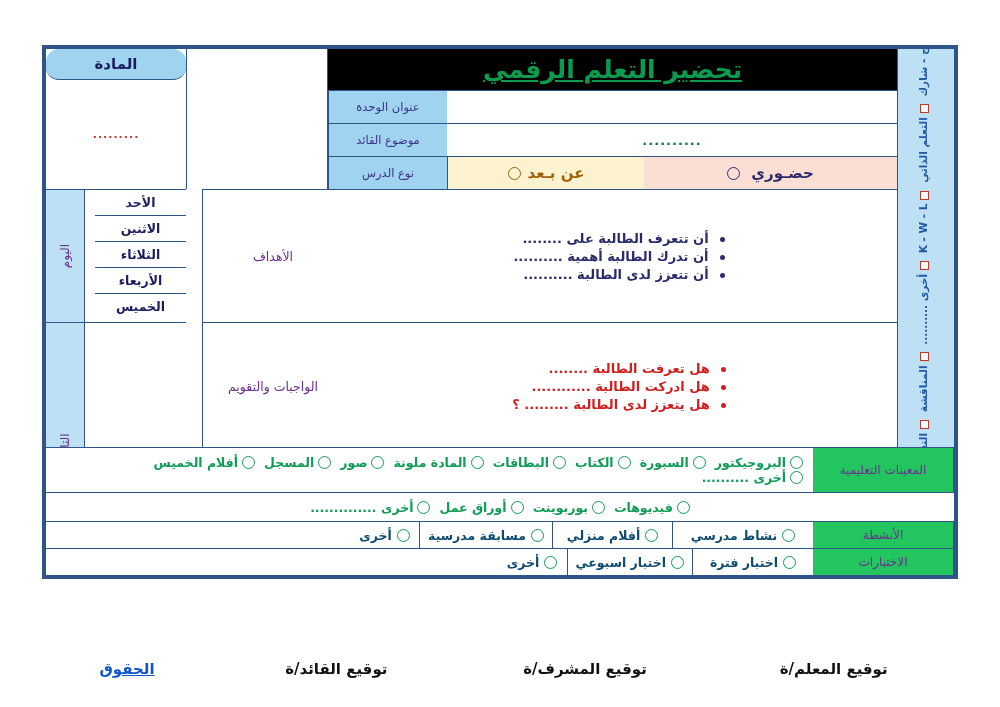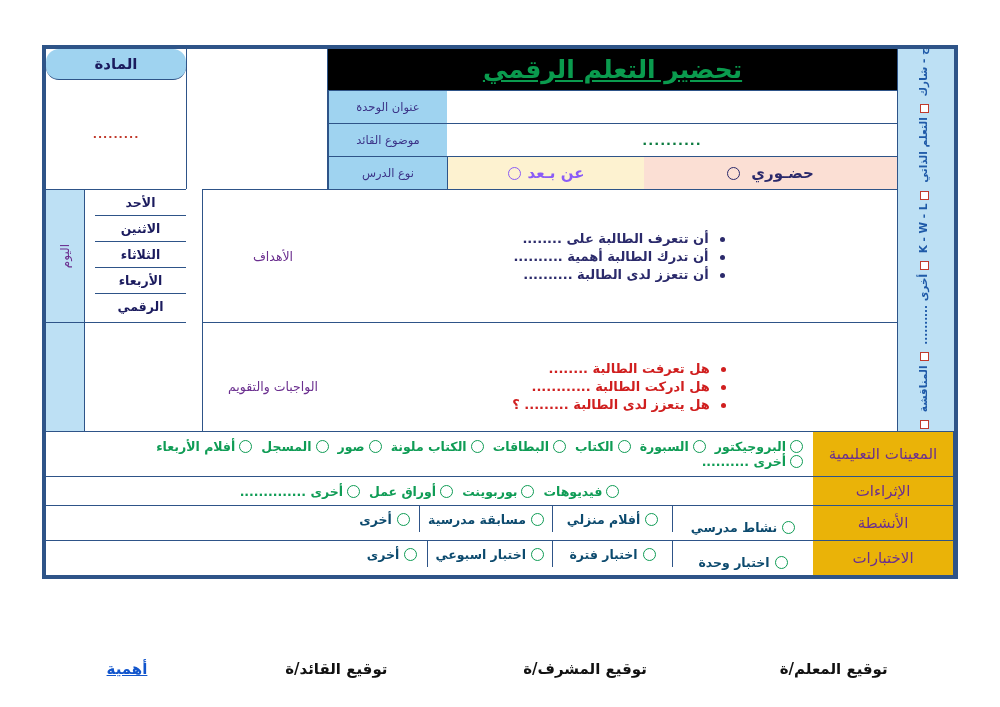--- a/index.html
+++ b/index.html
@@ -129,21 +129,21 @@
   .dots-red   { color: #c0392b; font-weight: bold; letter-spacing: 1px; font-size: 11px;}
 
   .type-remote {
     flex: 0 0 196px;
     background: #fdf2d0;
     border-left: 1px solid #2e5488;
     display: flex;
     align-items: center;
     justify-content: center;
     gap: 7px;
-    color: #8b5cf6;
+    color: #a16207;
     font-size: 15px;
     font-weight: bold;
   }
   .type-present {
     flex: 1 1 auto;
     background: #fbdfd4;
     display: flex;
     align-items: center;
     justify-content: center;
     gap: 11px;
@@ -264,22 +264,22 @@
   
   .bot-row {
     display: flex; flex-direction: row;
     border-top: 1px solid #2e5488;
   }
   .bot-label {
     flex: 0 0 140px;
     order: 0;
     border-right: 1px solid #2e5488;
     display: flex; align-items: center; justify-content: center;
-    color: #6b2f8f; font-size: 15px;
-    background: #eab308;
+    color: #6b2f8f; font-size: 12px;
+    background: #22c55e;
   }
   .bot-body {
     flex: 1 1 auto;
     background: #ffffff;
     display: flex; align-items: center;
     padding: 4px 10px;
     box-sizing: border-box;
   }
   .opt-line {
     display: flex; flex-wrap: wrap; align-items: center;
@@ -294,21 +294,21 @@
   .cell-opt {
     border-right: 1px solid #2e5488;
     display: flex; align-items: center; justify-content: center;
     gap: 5px;
     color: #0c4a6e; font-size: 12.5px; font-weight: bold;
     height: 26px;
     padding: 0 8px;
     box-sizing: border-box;
     white-space: nowrap;
   }
-  .cell-opt:first-child { border-right: none; margin-top: 8px; }
+  .cell-opt:first-child { border-right: none; }
   .cell-fill { flex: 1 1 auto; border-right: 1px solid #2e5488; }
 
   
   .footer {
     position: absolute;
     left: 42px;
     top: 655px;
     width: 916px;
     height: 28px;
     display: flex;
@@ -423,21 +423,21 @@
             </div>
           </div>
 
           <div class="right-col">
             <div class="rc-group" style="height:132px;">
               <div class="rc-days">
                 <div class="rc-day">الأحد</div>
                 <div class="rc-day">الاثنين</div>
                 <div class="rc-day">الثلاثاء</div>
                 <div class="rc-day">الأربعاء</div>
-                <div class="rc-day">الرقمي</div>
+                <div class="rc-day">الخميس</div>
               </div>
               <div class="rc-vlabel">
                 <span>اليوم</span>
               </div>
             </div>
 
             <div class="rc-group" style="flex:1 1 auto; border-top:1px solid #2e5488;">
               <div class="rc-blank"></div>
               <div class="rc-vlabel">
                 <span>التاريخ</span>
@@ -466,44 +466,43 @@
             <span class="opt">
                 <span class="circ green"></span>
                 <span>الكتاب</span>
               </span>
             <span class="opt">
                 <span class="circ green"></span>
                 <span>البطاقات</span>
               </span>
             <span class="opt">
                 <span class="circ green"></span>
-                <span>الكتاب ملونة</span>
+                <span>المادة ملونة</span>
               </span>
             <span class="opt">
                 <span class="circ green"></span>
                 <span>صور</span>
               </span>
             <span class="opt">
                 <span class="circ green"></span>
                 <span>المسجل</span>
               </span>
             <span class="opt">
                 <span class="circ green"></span>
-                <span>أفلام الأربعاء</span>
+                <span>أفلام الخميس</span>
               </span>
             <span class="opt">
                 <span class="circ green"></span>
                 <span class="dots">أخرى  ..........</span>
               </span>
           </div>
         </div>
       </div>
 
       <div class="bot-row">
-        <div class="bot-label">الإثراءات</div>
         <div class="bot-body" style="height:28px; justify-content:center;">
           <div class="opt-line">
             <span class="opt">
                 <span class="circ green"></span>
                 <span>فيديوهات</span>
               </span>
             <span class="opt">
                 <span class="circ green"></span>
                 <span>بوربوينت</span>
               </span>
@@ -538,24 +537,20 @@
               <span class="circ green"></span>
               <span>أخرى</span>
             </div>
           <div class="cell-fill" style="border-right:none;"></div>
         </div>
       </div>
 
       <div class="bot-row">
         <div class="bot-label">الاختبارات</div>
         <div class="cells-row">
-          <div class="cell-opt" style="flex:0 0 140px;">
-              <span class="circ green"></span>
-              <span>اختبار وحدة</span>
-            </div>
           <div class="cell-opt" style="flex:0 0 120px;">
               <span class="circ green"></span>
               <span>اختبار فترة</span>
             </div>
           <div class="cell-opt" style="flex:0 0 125px;">
               <span class="circ green"></span>
               <span>اختبار اسبوعي</span>
             </div>
           <div class="cell-opt" style="flex:0 0 70px;">
               <span class="circ green"></span>
@@ -565,16 +560,16 @@
         </div>
       </div>
 
     </div>
   </div>
 
   <div class="footer">
     <div class="sig">توقيع المعلم/ة</div>
     <div class="sig">توقيع المشرف/ة</div>
     <div class="sig">توقيع القائد/ة</div>
-    <div class="sig rights">أهمية</div>
+    <div class="sig rights">الحقوق</div>
   </div>
 
 </div>
 
 </body></html>

